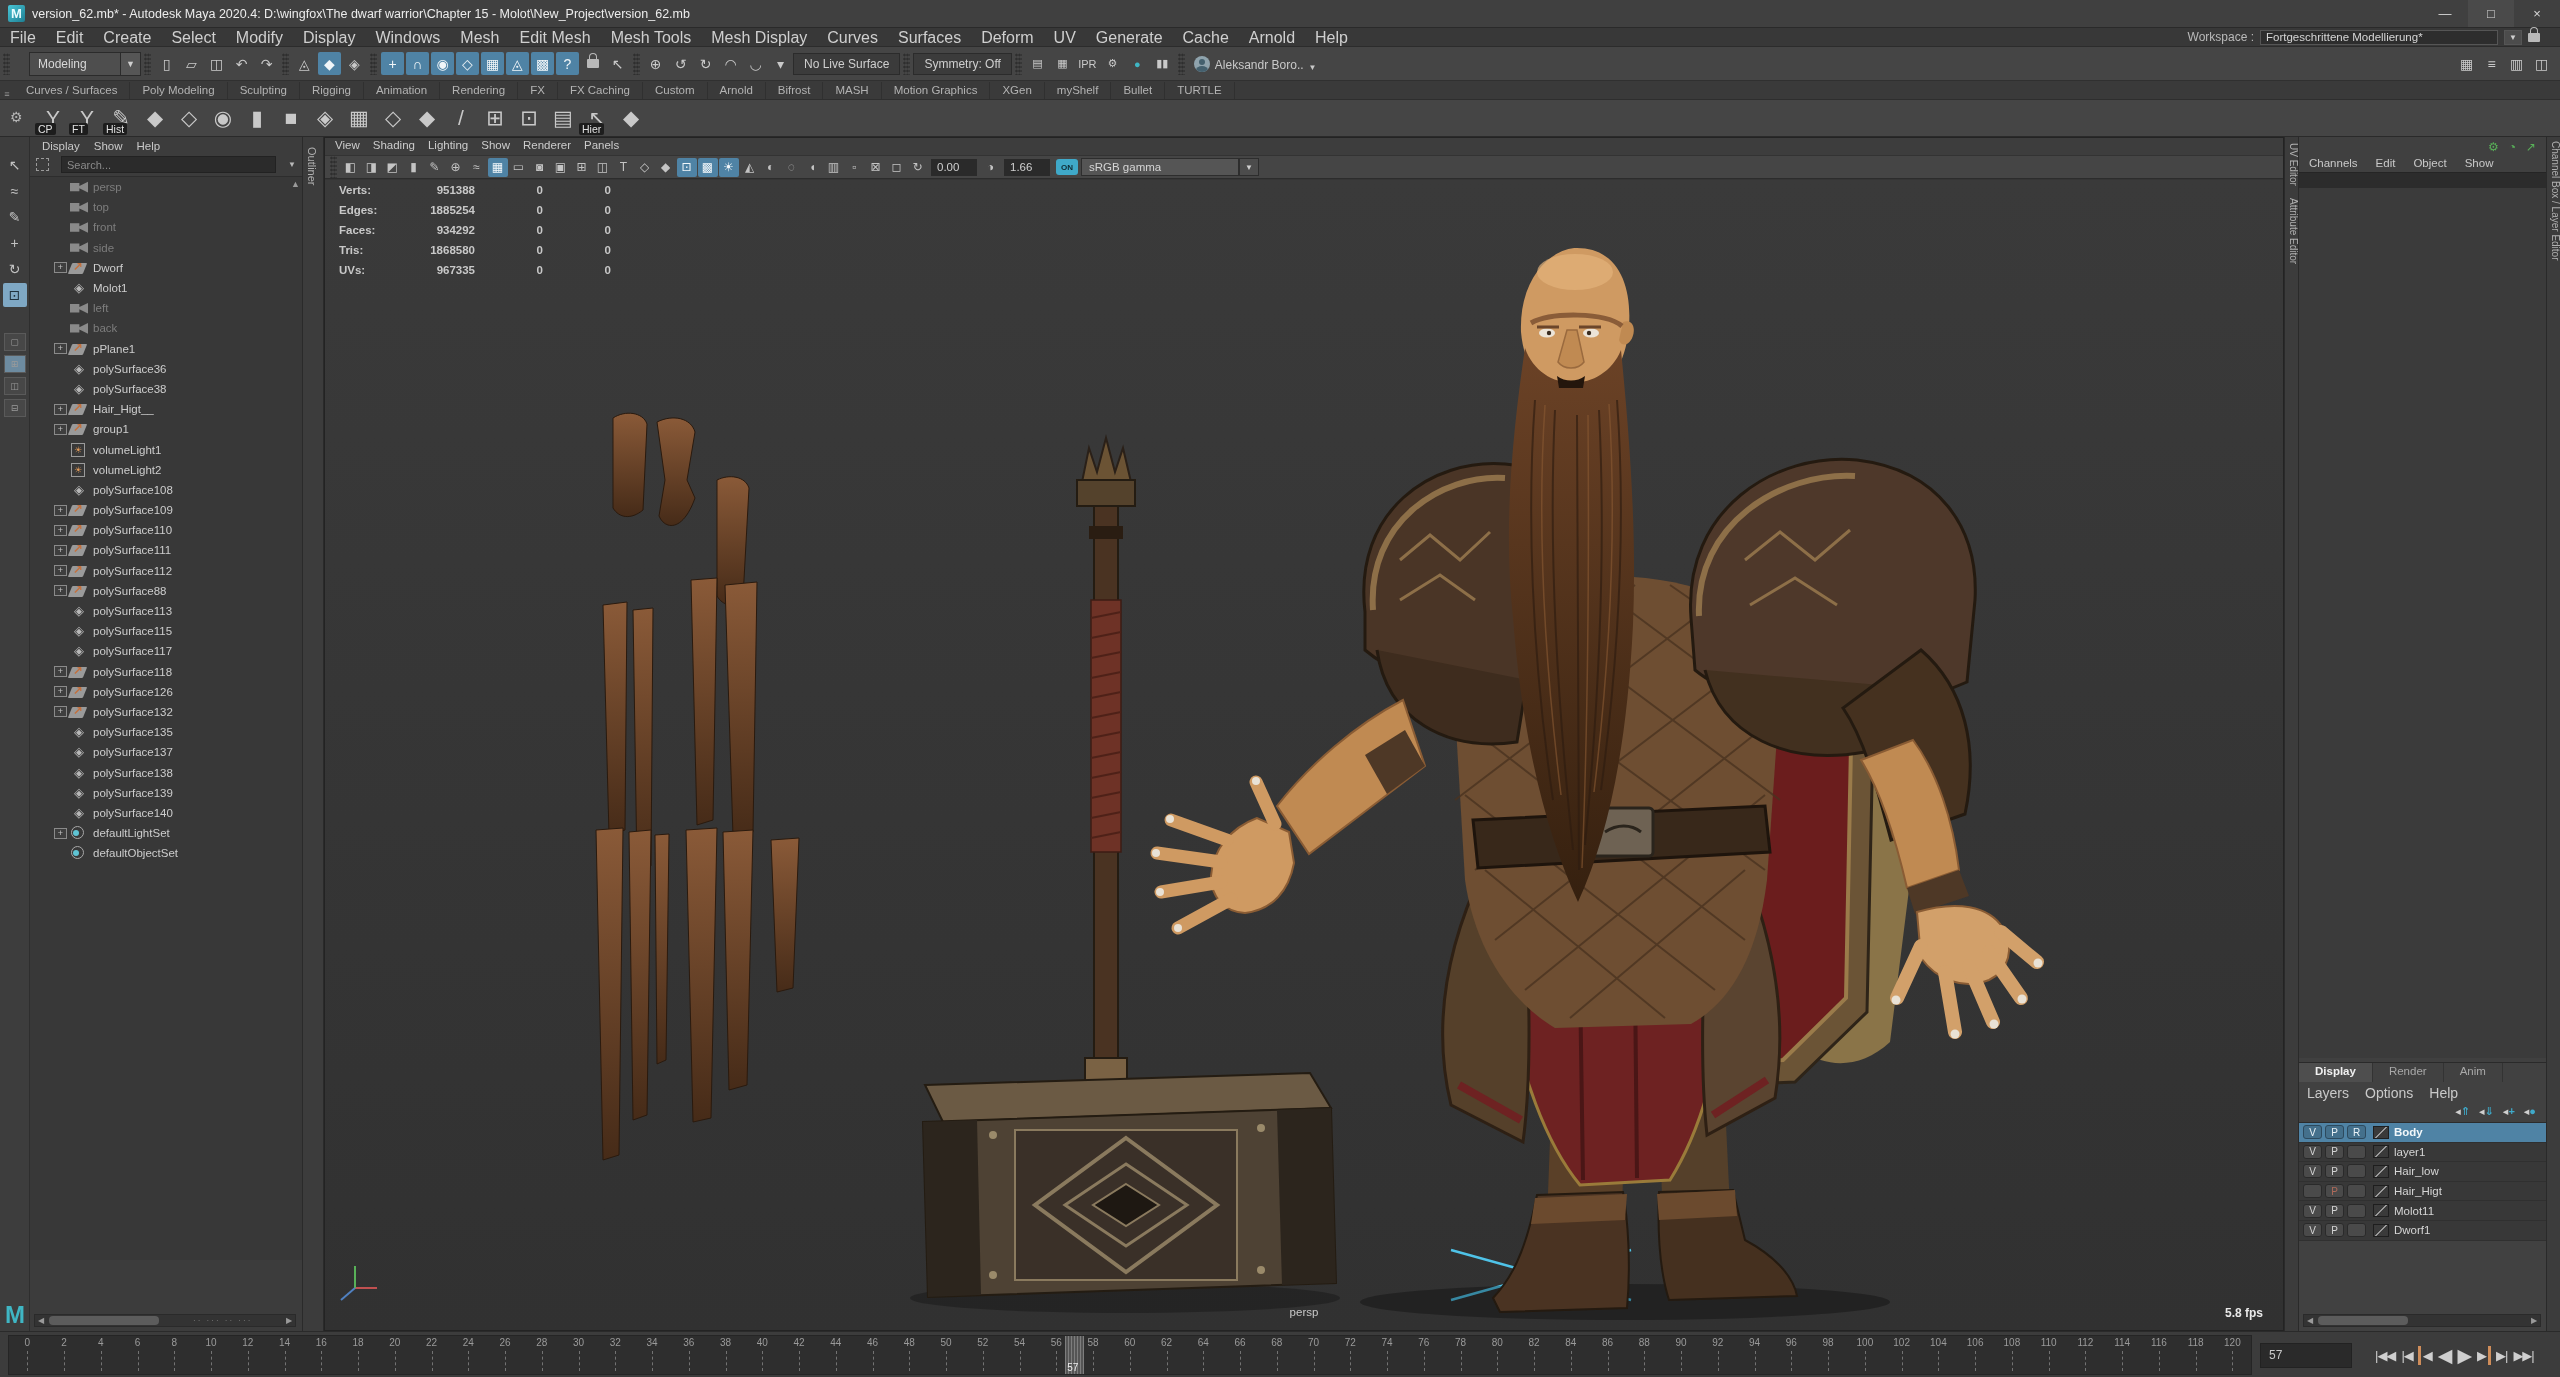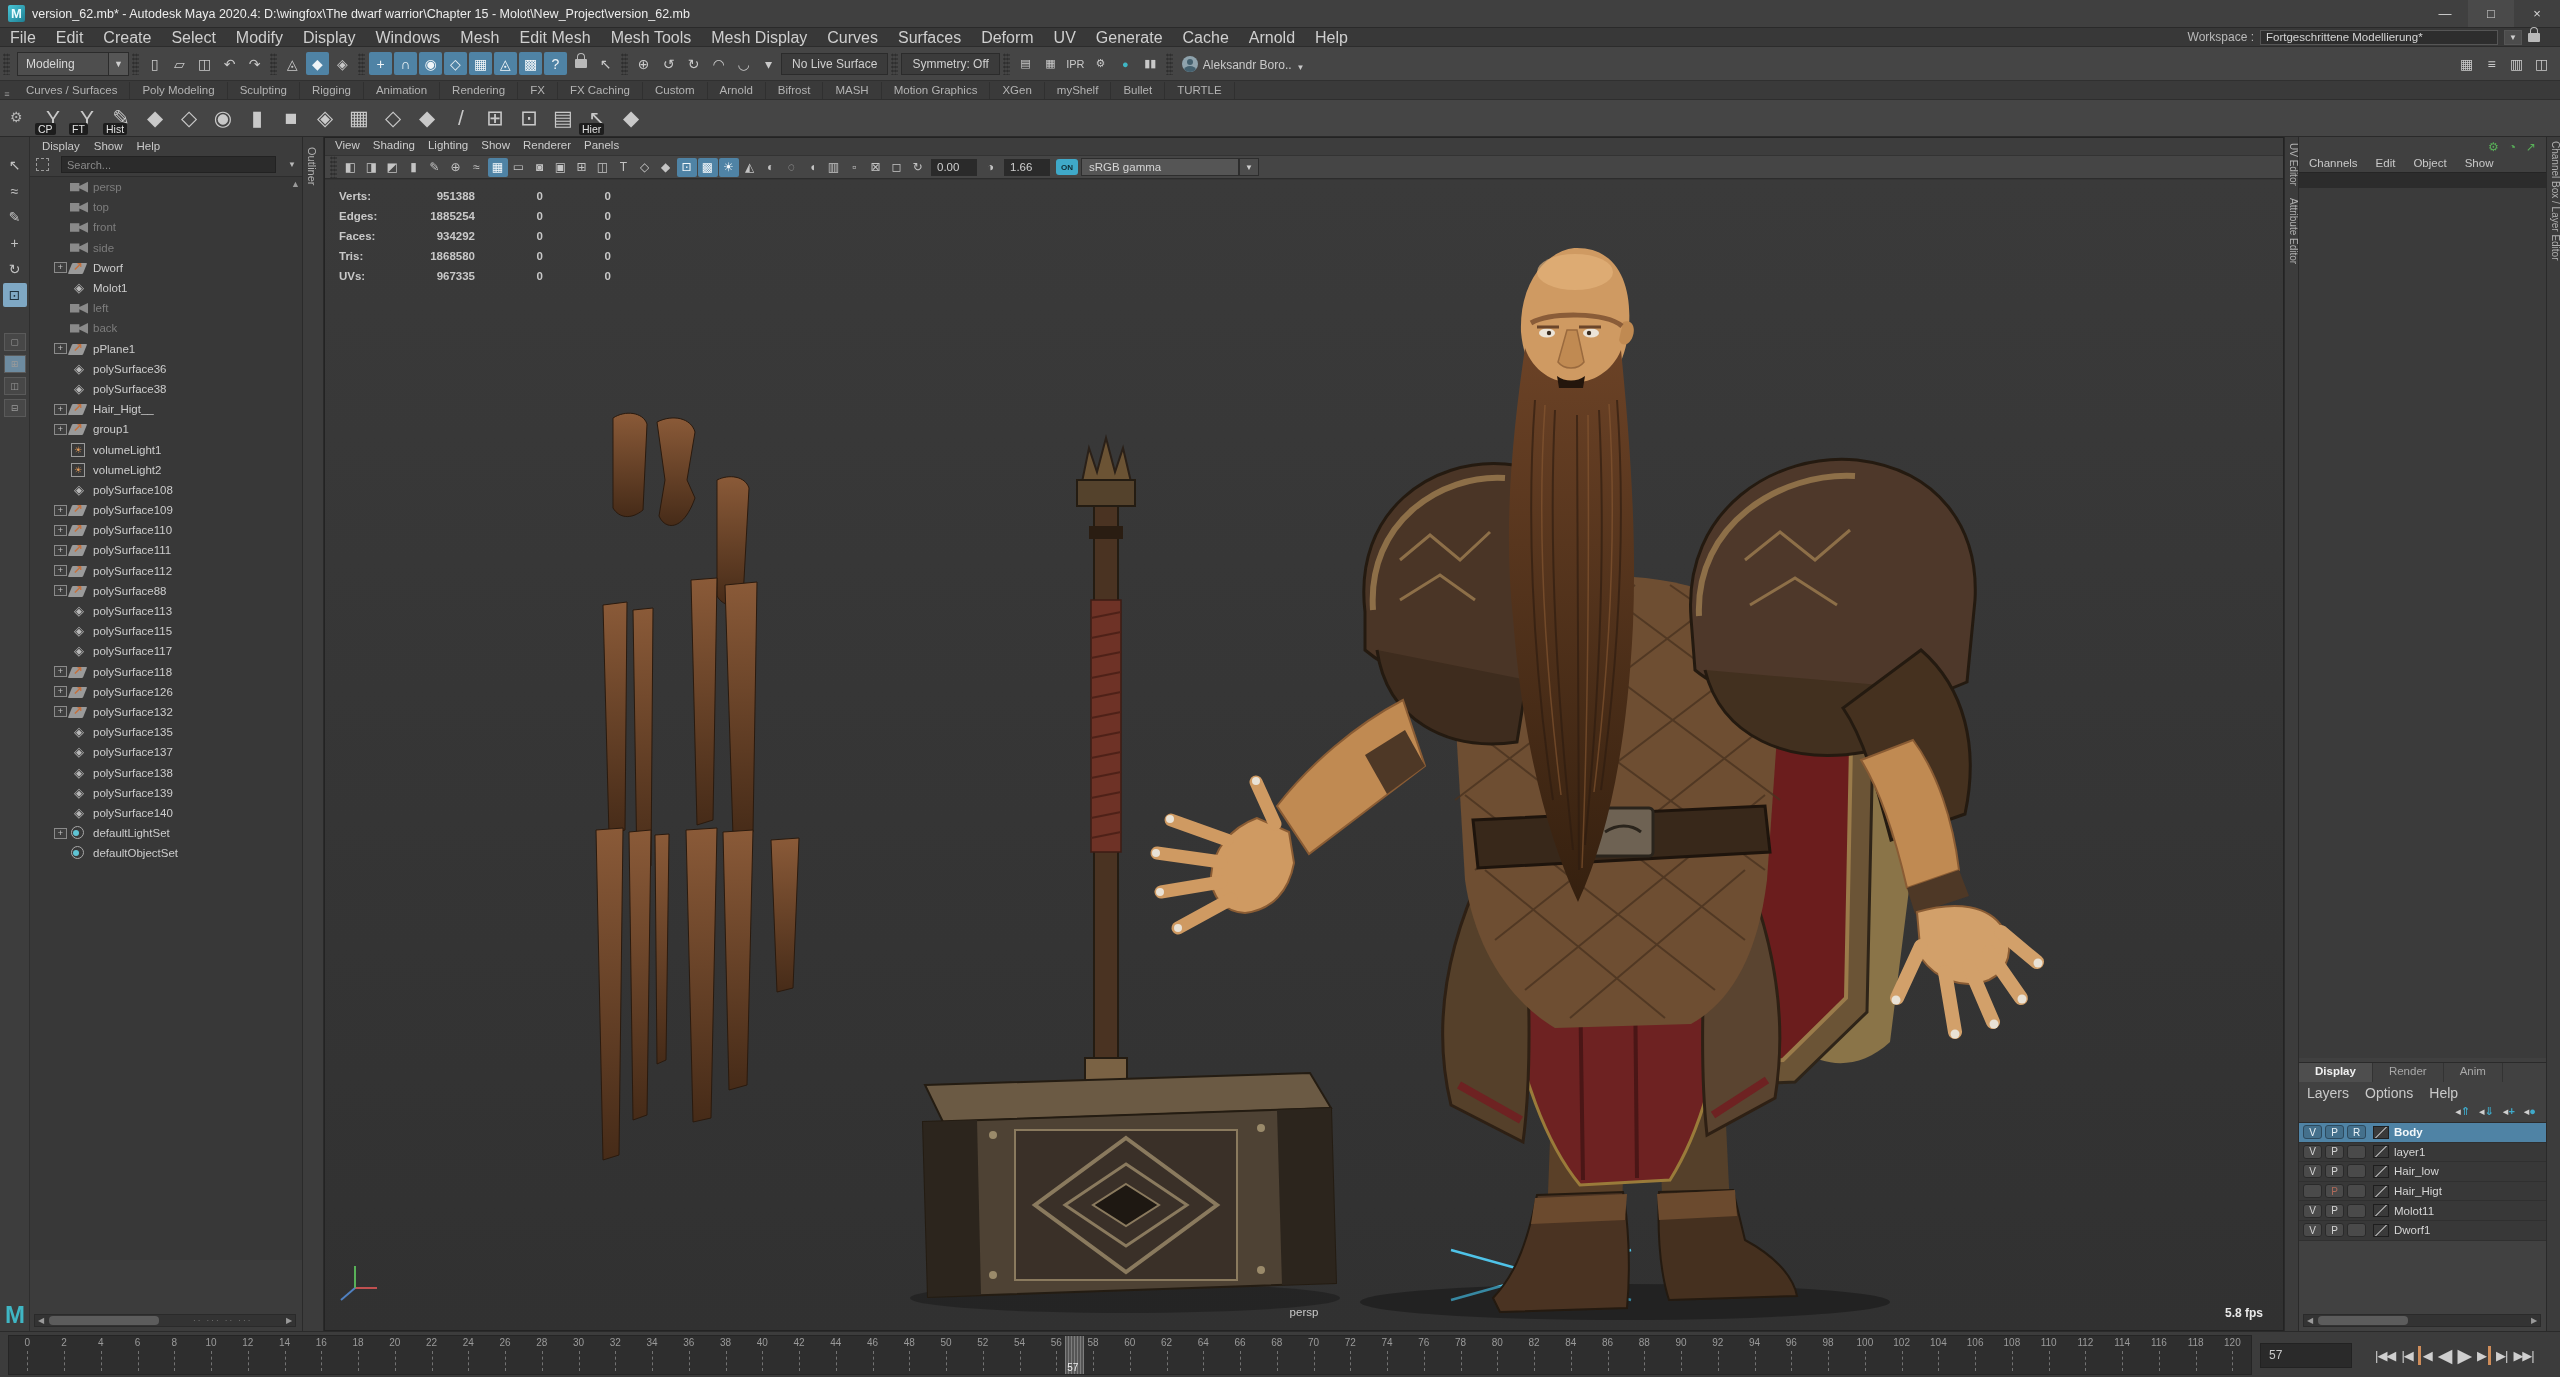--- a/index.html
+++ b/index.html
@@ -32,21 +32,21 @@
   
   #statusline { position:absolute; left:0; top:47px; width:2560px; height:34px; background:#454545;
     display:flex; align-items:center; border-bottom:1px solid #303030; }
   .handle { width:7px; height:22px; margin:0 3px;
     background-image:radial-gradient(#2e2e2e 1px, transparent 1.2px); background-size:3px 4px; }
   .sl-ic { min-width:23px; height:23px; margin:0 1px; display:flex; align-items:center; justify-content:center;
     color:#c9c9c9; font-size:14px; border-radius:2px; padding:0 2px; }
   .sl-ic.on { background:#4f83a5; color:#f0f5f8; }
   .sl-ic.teal { color:#3fb6c4; }
   .sl-group { display:flex; align-items:center; }
-  #mode-select { width:112px; height:24px; margin-left:4px; background:#4e4e4e; border:1px solid #2b2b2b;
+  #mode-select { width:112px; height:24px; margin-left:16px; background:#4e4e4e; border:1px solid #2b2b2b;
     display:flex; align-items:center; }
   #mode-select .txt { flex:1; padding-left:8px; color:#d8d8d8; }
   #mode-select .dd { width:20px; height:100%; border-left:1px solid #2b2b2b; background:#565656; color:#cfcfcf;
     font-size:9px; display:flex; align-items:center; justify-content:center; }
   .sl-field { height:22px; background:#3b3b3b; border:1px solid #2b2b2b; color:#cfcfcf; display:flex;
     align-items:center; padding:0 10px; font-size:12px; }
   .lock-glyph { position:relative; width:12px; height:9px; background:#b9b9b9; border-radius:1px; display:inline-block; }
   .lock-glyph::before { content:''; position:absolute; left:2px; top:-6px; width:6px; height:6px;
     border:1.5px solid #b9b9b9; border-bottom:none; border-radius:4px 4px 0 0; }
   #user-chip { display:flex; align-items:flex-end; gap:5px; padding:0 6px; }
@@ -143,21 +143,21 @@
     color:#c4c4c4; font-size:12px; border-radius:2px; }
   .vt-ic.on { background:#4f83a5; color:#f2f7fa; }
   .vt-field { width:46px; height:17px; background:#2a2a2a; color:#cfcfcf; font-size:11.5px; display:flex;
     align-items:center; padding:0 6px; margin:0 3px; }
   #vt-on { width:22px; height:16px; border-radius:3px; background:#3fa9c9; color:#0e2a34; font-size:8px;
     font-weight:bold; display:flex; align-items:center; justify-content:center; margin:0 3px; }
   #vt-view-select { width:158px; height:18px; background:#555; border:1px solid #2d2d2d; color:#d5d5d5;
     font-size:11.5px; display:flex; align-items:center; padding:0 7px; }
   #vt-view-dd { width:20px; height:18px; background:#4c4c4c; border:1px solid #2d2d2d; color:#cfcfcf; font-size:8px;
     display:flex; align-items:center; justify-content:center; }
-  #hud { position:absolute; left:14px; top:48px; z-index:5; }
+  #hud { position:absolute; left:14px; top:42px; z-index:5; }
   .hud-row { display:flex; height:20px; align-items:center; font-size:11.5px; font-weight:bold; color:#c8c8c8; }
   .hud-row .hl { width:56px; }
   .hud-row .h1 { width:80px; text-align:right; }
   .hud-row .h2 { width:68px; text-align:right; }
   .hud-row .h3 { width:68px; text-align:right; }
   #scene { position:absolute; left:0; top:42px; width:1958px; height:1150px; }
   #persp-label { position:absolute; left:50%; bottom:12px; transform:translateX(-50%); color:#c9c9c9; font-size:11.5px; }
   #fps-label { position:absolute; right:20px; bottom:10px; color:#e8e8e8; font-size:12px; font-weight:bold; }
 
   

